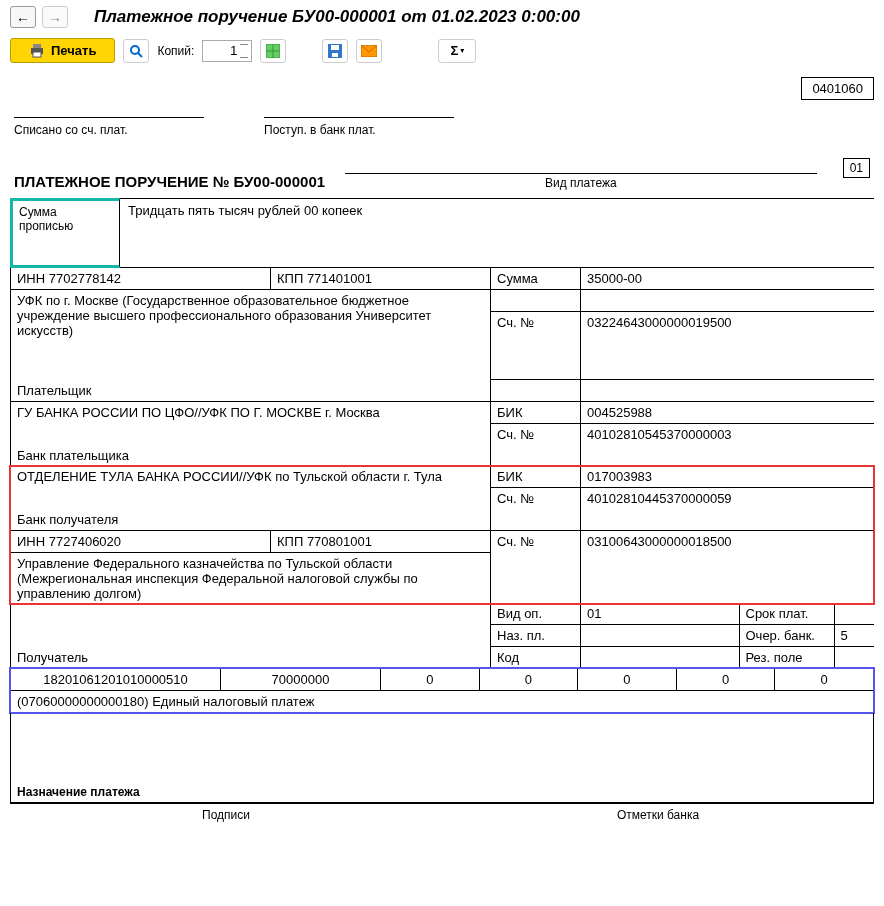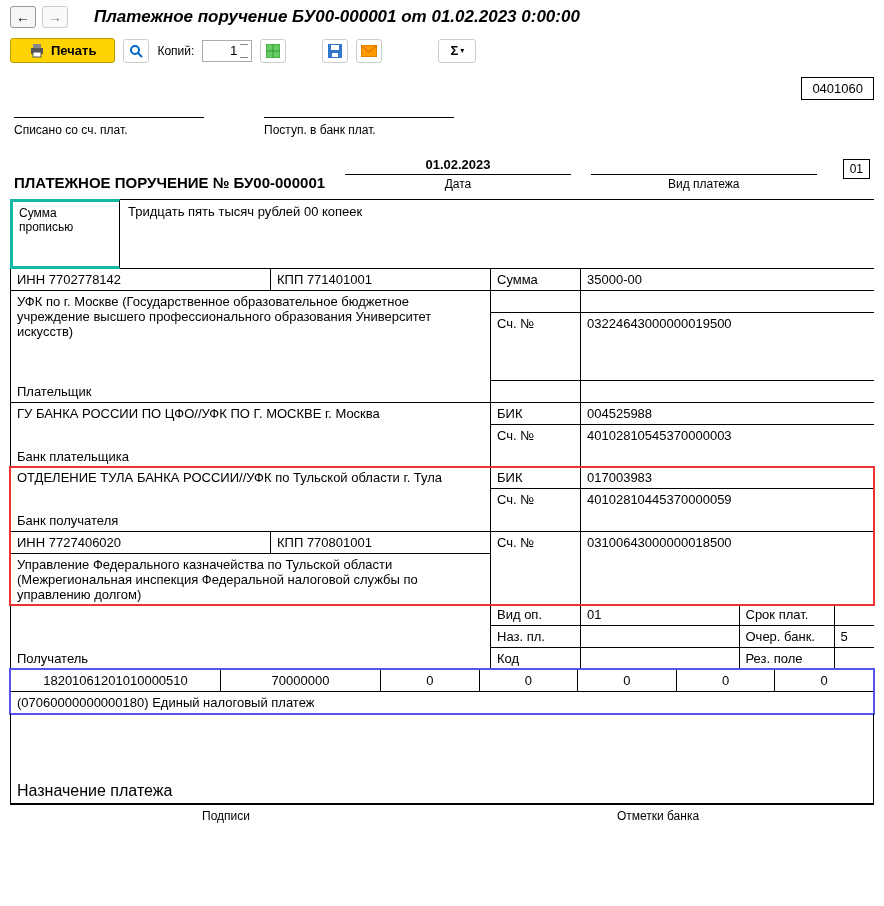--- a/index.html
+++ b/index.html
@@ -204,21 +204,22 @@
   .purpose {
     border: 1px solid #000;
     border-top: none;
     padding: 4px 6px;
     min-height: 90px;
     position: relative;
   }
   .purpose .lbl2 {
     position: absolute;
     bottom: 3px; left: 6px;
-    font-size: 16px;
+    font-size: 12px;
+    font-weight: bold;
   }
   .footer {
     display: flex;
     border-top: 1px solid #000;
     padding-top: 4px;
   }
   .footer .c { flex: 1; text-align: center; font-size: 12px; }
 
   svg { display: block; }
 </style>
@@ -300,24 +301,20 @@
       <span class="lbl">Списано со сч. плат.</span>
     </div>
     <div>
       <span class="ul"></span>
       <span class="lbl">Поступ. в банк плат.</span>
     </div>
   </div>
 
   <div class="title-row">
     <div class="doc-title">ПЛАТЕЖНОЕ ПОРУЧЕНИЕ № БУ00-000001</div>
-    <div class="date-block">
-      <div class="date-val">01.02.2023</div>
-      <div class="sublbl">Дата</div>
-    </div>
     <div class="type-block">
       <div class="type-val"></div>
       <div class="sublbl">Вид платежа</div>
     </div>
     <div class="num01">01</div>
   </div>
 
   <div class="sum-words">
     <div class="left">Сумма прописью</div>
     <div class="right">Тридцать пять тысяч рублей 00 копеек</div>

